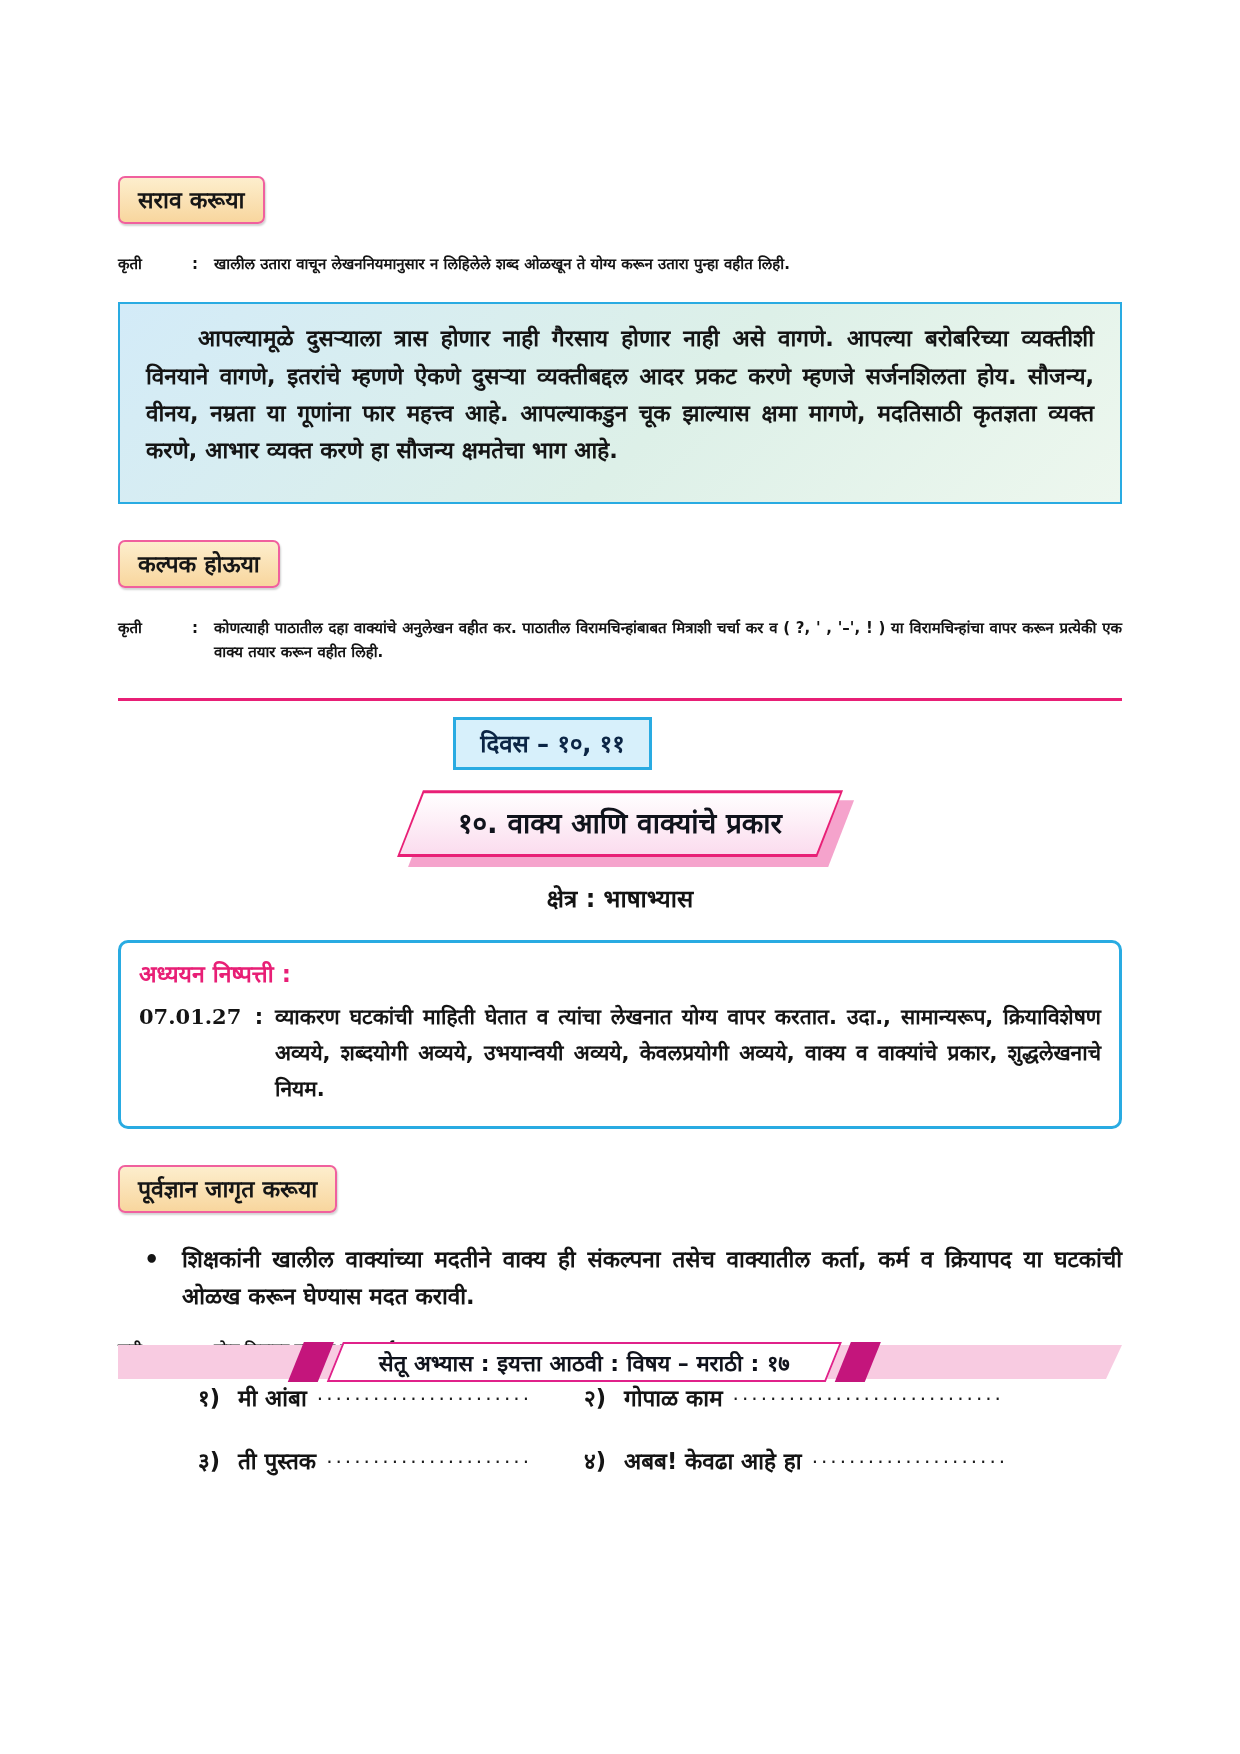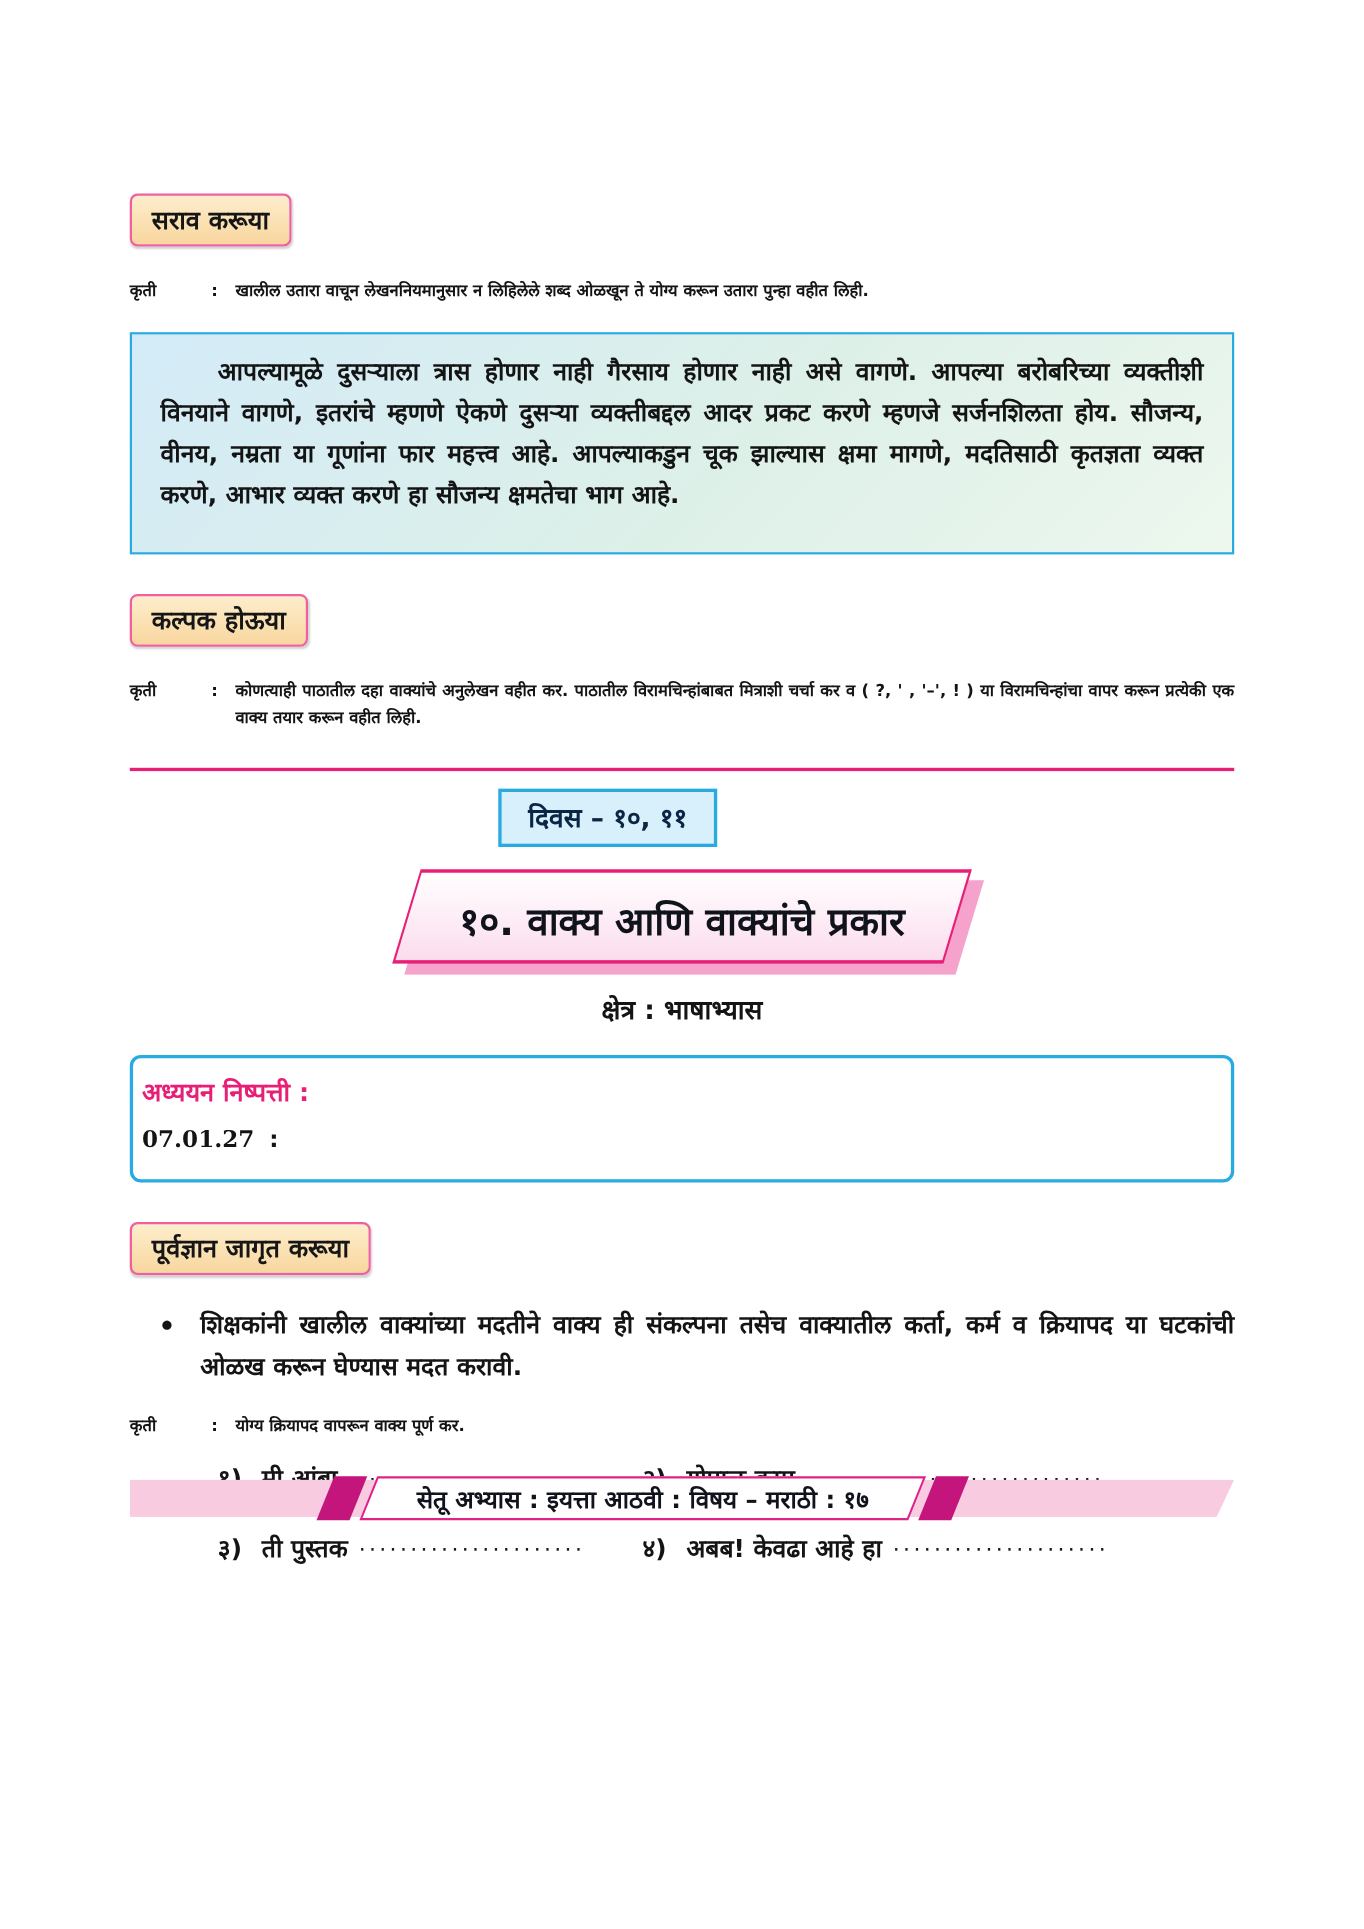--- a/index.html
+++ b/index.html
@@ -75,34 +75,34 @@
   }
   .tb-outer {
     position:relative;
     background:#E81F76;
     clip-path:polygon(26px 0,100% 0,calc(100% - 26px) 100%,0 100%);
     padding:3px;
   }
   .tb-inner {
     background:linear-gradient(180deg,#FFFFFF 0%,#FBDCEE 100%);
     clip-path:polygon(24px 0,100% 0,calc(100% - 24px) 100%,0 100%);
-    padding:20px 58px 13px;
-    font-size:35px;
+    padding:10px 58px 13px;
+    font-size:28px;
     font-weight:700;
     color:#10131c;
     white-space:nowrap;
   }
   .subtitle { margin-top:24px; text-align:center; font-size:24px; font-weight:700; }
 
   
   .outcome-box {
     margin-top:26px;
     border:3px solid #29ABE2;
     border-radius:10px;
-    padding:14px 8px 18px;
+    padding:14px 18px 18px;
   }
   .outcome-heading { color:#E81F76; font-weight:700; font-size:23px; }
   .outcome-row { display:flex; margin-top:10px; font-size:21px; line-height:1.72; }
   .o-code { font-weight:700; min-width:104px; font-family:"DejaVu Serif","Liberation Serif",serif; }
   .o-colon { font-weight:700; width:32px; text-align:center; }
   .o-text { flex:1; font-weight:600; text-align:justify; }
 
   
   .bullet-row { display:flex; margin-top:28px; font-size:22.5px; line-height:1.66; padding-left:26px; }
   .bullet-glyph { width:38px; font-size:24px; font-weight:700; }
@@ -187,20 +187,21 @@
     </div>
   </div>
 
   <div class="subtitle">क्षेत्र : भाषाभ्यास</div>
 
   <div class="outcome-box">
     <div class="outcome-heading">अध्ययन निष्पत्ती :</div>
     <div class="outcome-row">
       <span class="o-code">07.01.27</span>
       <span class="o-colon">:</span>
+      <span class="o-text">व्याकरण घटकांची माहिती घेतात व त्यांचा लेखनात योग्य वापर करतात. उदा., सामान्यरूप, क्रियाविशेषण अव्यये, शब्दयोगी अव्यये, उभयान्वयी अव्यये, केवलप्रयोगी अव्यये, वाक्य व वाक्यांचे प्रकार, शुद्धलेखनाचे नियम.</span>
     </div>
   </div>
 
   <div style="margin-top:36px;">
     <span class="badge">पूर्वज्ञान जागृत करूया</span>
 
     <div class="bullet-row">
       <span class="bullet-glyph">•</span>
       <span class="bullet-text">शिक्षकांनी खालील वाक्यांच्या मदतीने वाक्य ही संकल्पना तसेच वाक्यातील कर्ता, कर्म व क्रियापद या घटकांची ओळख करून घेण्यास मदत करावी.</span>
     </div>

